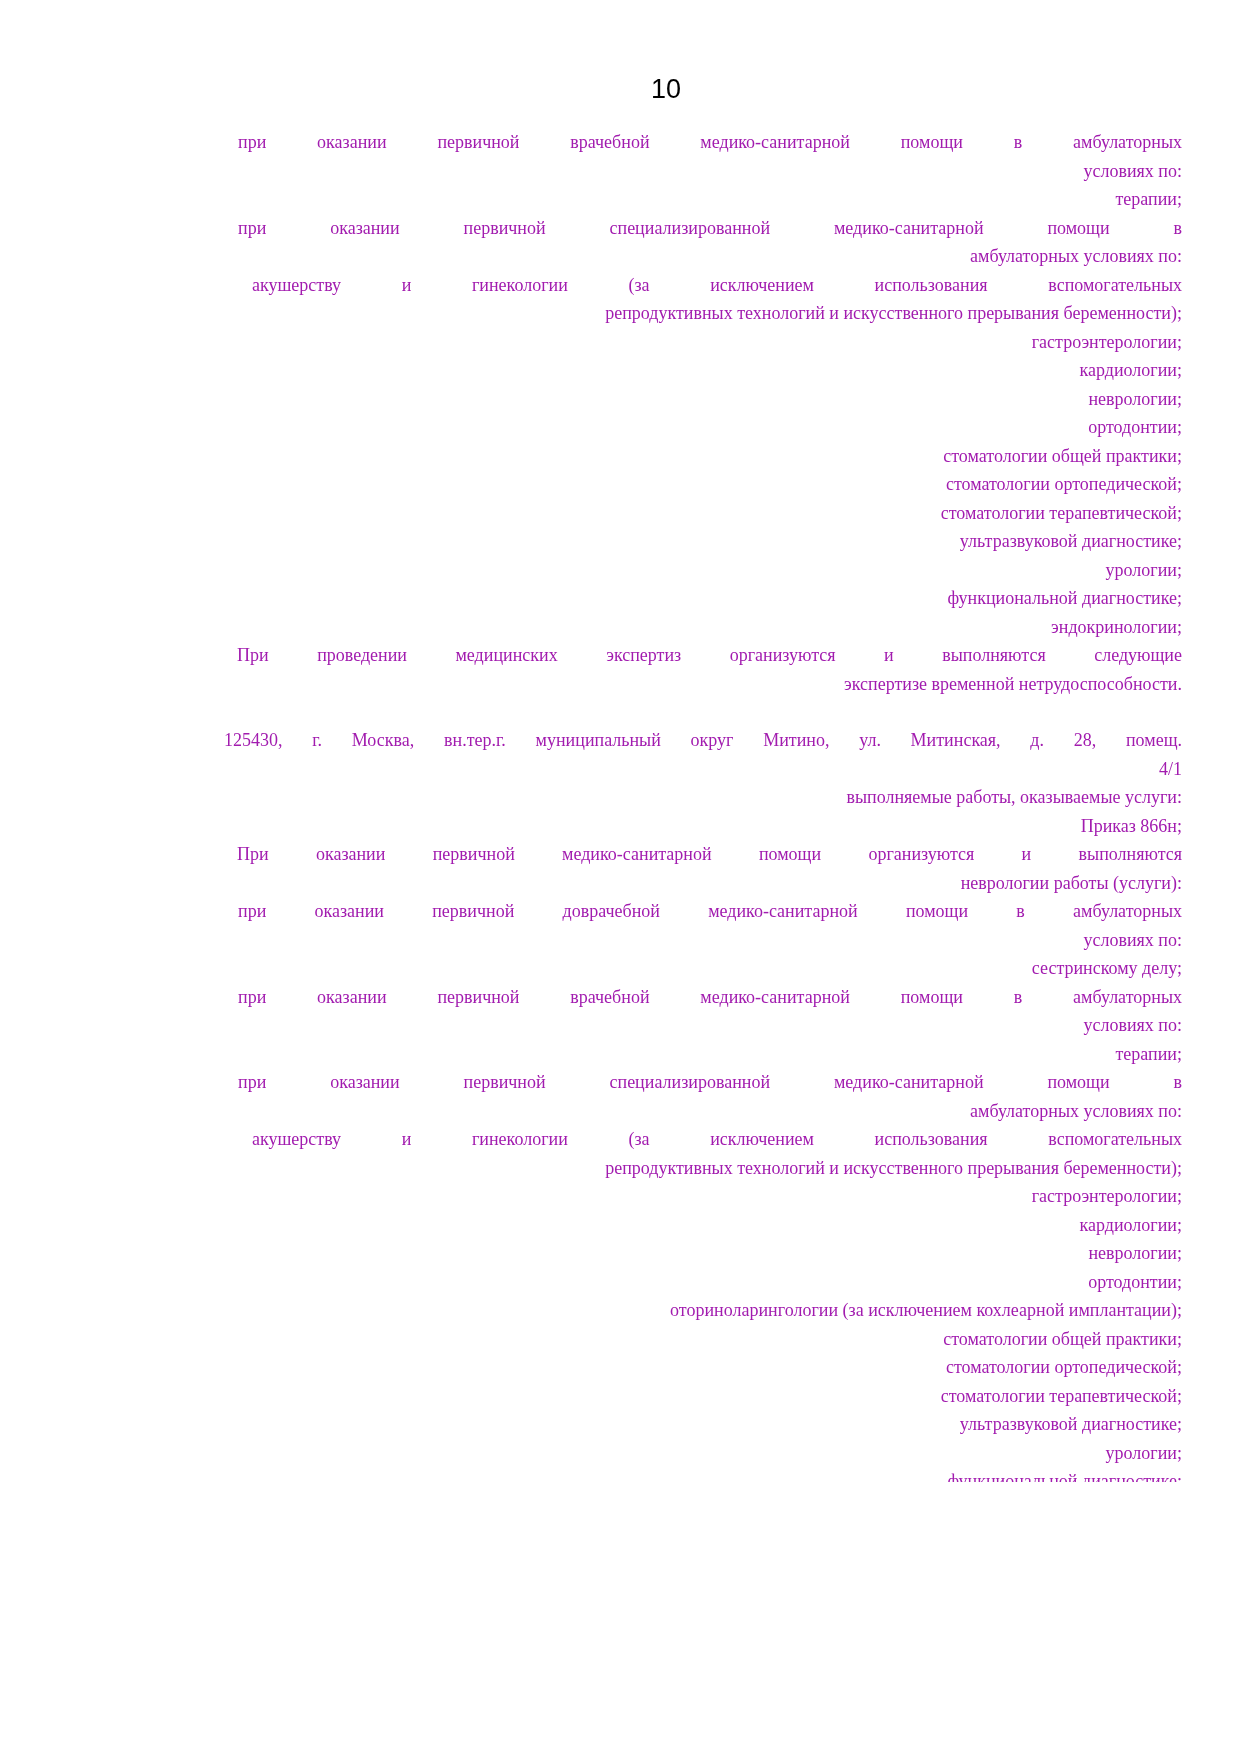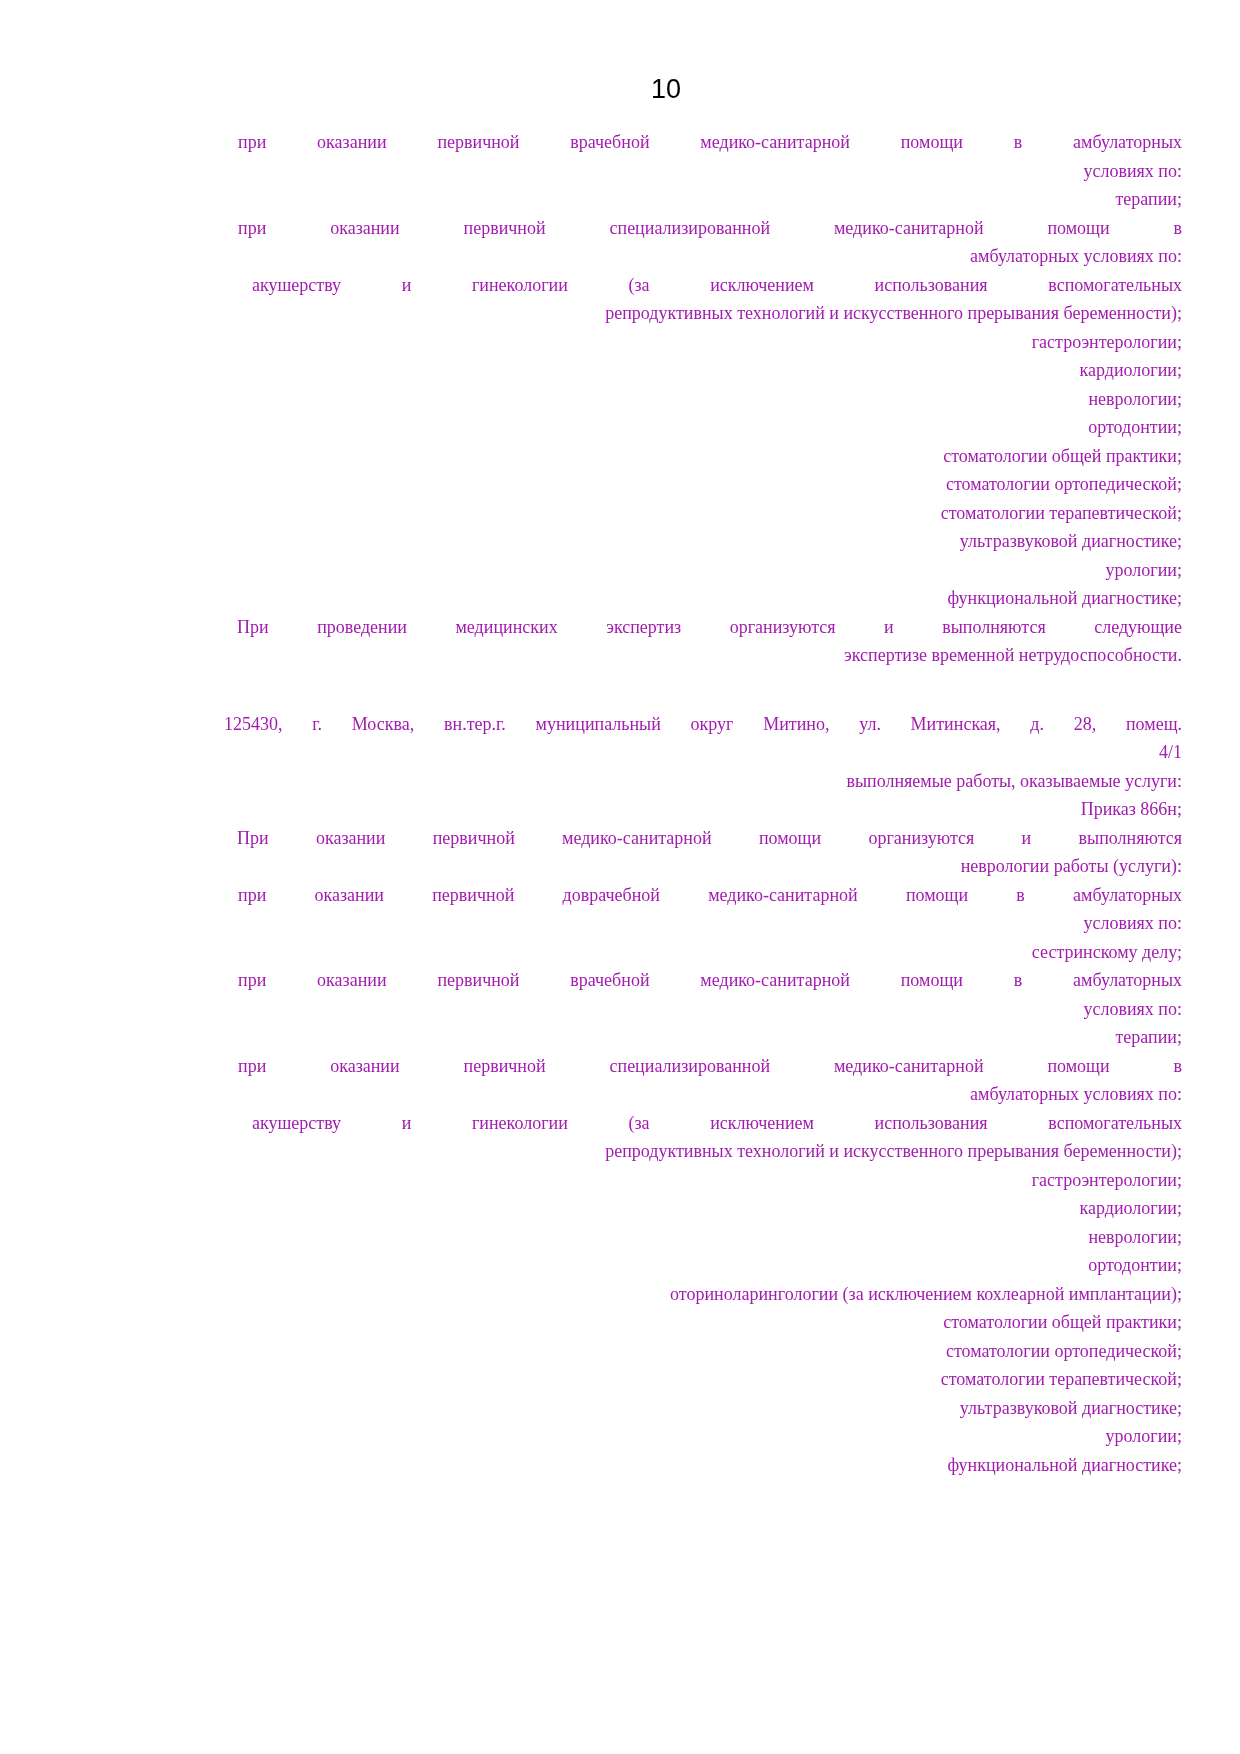--- a/index.html
+++ b/index.html
@@ -28,21 +28,21 @@
     position: absolute;
     left: 224px;
     top: 128px;
     width: 958px;
     font-family: "Liberation Serif", "DejaVu Serif", serif;
     font-size: 18px;
     line-height: 28.5px;
     color: #a21caf;
   }
   .section { }
-  .section + .section { margin-top: 40px; }
+  .section + .section { margin-top: 28px; }
   .line { text-align: right; }
   .line.just {
     text-align: justify;
     text-align-last: justify;
   }
   
   .line.flush.first, .line.flush.rest { padding-left: 0; }
   .line.main.first  { padding-left: 13px; }
   .line.sub.first   { padding-left: 14px; }
   .line.item.first  { padding-left: 28px; }
@@ -93,20 +93,23 @@
           <div class="line item first">стоматологии терапевтической;</div>
         </div>
         <div class="paragraph">
           <div class="line item first">ультразвуковой диагностике;</div>
         </div>
         <div class="paragraph">
           <div class="line item first">урологии;</div>
         </div>
         <div class="paragraph">
           <div class="line item first">функциональной диагностике;</div>
+        </div>
+        <div class="paragraph">
+          <div class="line item first">эндокринологии;</div>
         </div>
         <div class="paragraph">
           <div class="line main first just">При проведении медицинских экспертиз организуются и выполняются следующие</div>
         </div>
         <div class="paragraph">
           <div class="line exp first">экспертизе временной нетрудоспособности.</div>
         </div>
       </div>
       <div class="section">
         <div class="paragraph">

